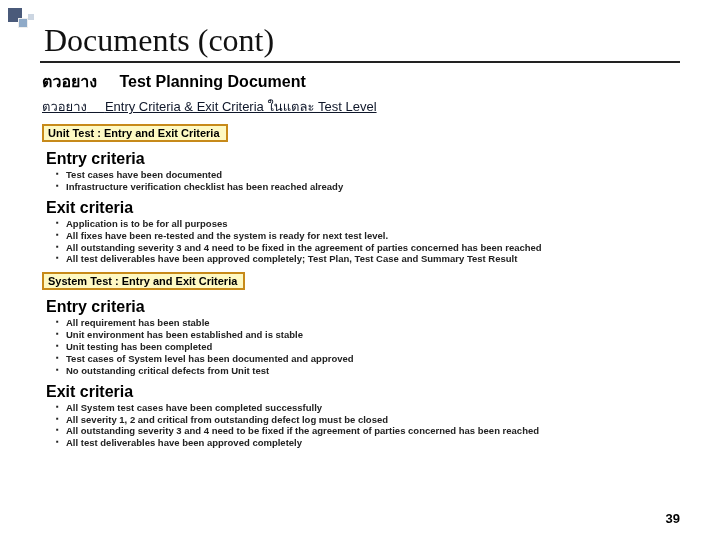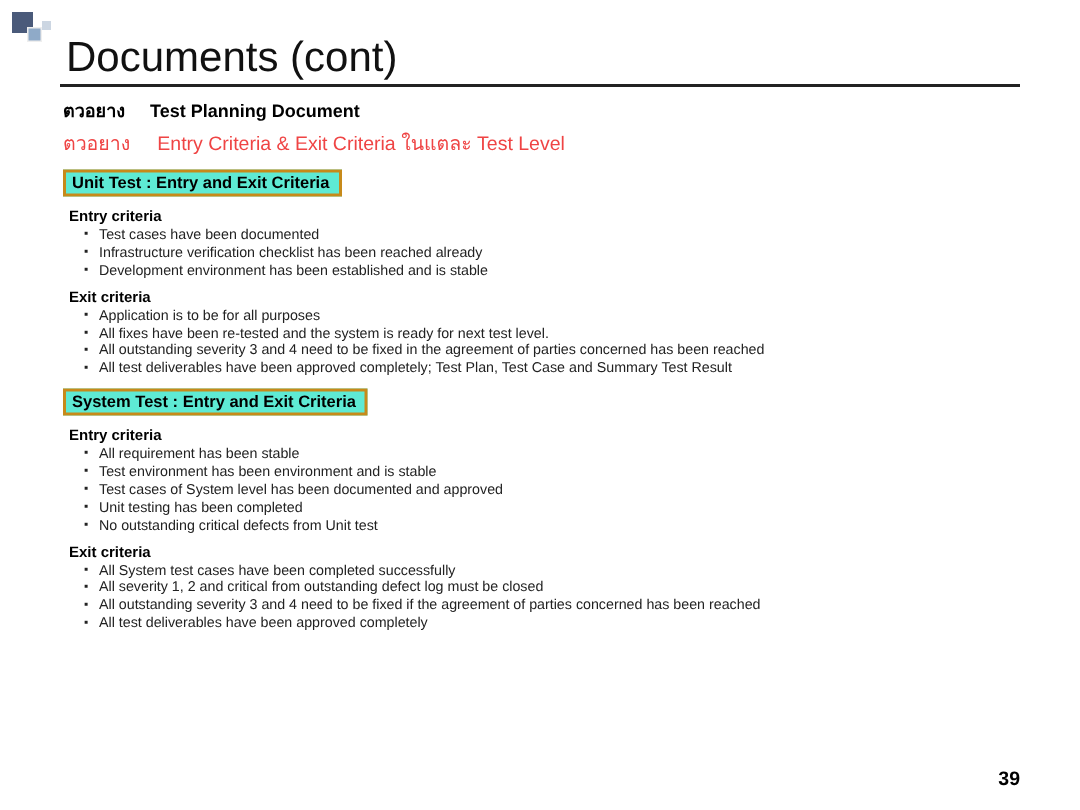--- a/index.html
+++ b/index.html
@@ -18,61 +18,62 @@
     width: 28px;
     height: 28px;
   }
   .sq1 { position:absolute; width:14px; height:14px; background:#4a5a7a; top:0; left:0; }
   .sq2 { position:absolute; width:10px; height:10px; background:#8faac8; top:10px; left:10px; border:1px solid #eee; }
   .sq3 { position:absolute; width:6px; height:6px; background:#ccd6e2; top:6px; left:20px; }
   .slide {
     padding: 22px 40px 10px 40px;
   }
   .title {
-    font-family: Liberation Sans, sans-serif;
-    font-size: 28px;
+    font-family: Liberation Serif, serif;
+    font-size: 32px;
     font-weight: normal;
     color: #111;
     border-bottom: 2px solid #222;
     padding-bottom: 2px;
     margin-bottom: 6px;
     padding-left: 4px;
   }
-  .line1 { font-size: 12px; font-weight: bold; color:#000; margin-bottom:2px; padding-left:2px;}
-  .line2 { font-size: 13px; color:#ef4444; margin-bottom:6px; padding-left:2px;}
+  .line1 { font-size: 16px; font-weight: bold; color:#000; margin-bottom:2px; padding-left:2px;}
+  .line2 { font-size: 13px; color:#0f172a; margin-bottom:6px; padding-left:2px;text-decoration:underline;}
   .box-hdr {
     border: 2px solid #c78a1a;
     display: inline-block;
     padding: 1px 6px 1px 4px;
     font-size: 11px;
     font-weight: bold;
     margin-bottom: 6px;
     margin-left: 2px;
-    background:#5eead4;
+    background:#fef9c3;
   }
   .sec {
     margin-left: 6px;
     margin-top: 2px;
     margin-bottom: 6px;
   }
   .sec-title {
-    font-size: 10px;
+    font-size: 16px;
     font-weight: bold;
     margin-bottom: 1px;
   }
   .sec ul {
     list-style: none;
     padding-left: 10px;
   }
   .sec li {
     font-size: 9.5px;
     line-height: 1.25;
     position: relative;
     padding-left: 10px;
     color:#222;
+    font-weight:bold;
   }
   .sec li::before {
     content: "▪";
     position: absolute;
     left: 0;
     top: 0;
     font-size: 8px;
   }
   .page-num {
     position: absolute;
@@ -105,43 +106,42 @@
     <span>Entry Criteria &amp; Exit Criteria ในแตละ  Test Level</span>
   </div>
 
   <div class="box-hdr">Unit Test : Entry and Exit Criteria</div>
 
   <div class="sec">
     <div class="sec-title">Entry criteria</div>
     <ul>
       <li>Test cases have been documented</li>
       <li>Infrastructure verification checklist has been reached already</li>
-      <li>Development environment has been established and is stable</li>
     </ul>
   </div>
 
   <div class="sec">
     <div class="sec-title">Exit criteria</div>
     <ul>
       <li>Application is to be for all purposes</li>
       <li>All fixes have been re-tested and the system is ready for next test level.</li>
       <li>All outstanding severity 3 and 4 need to be fixed in the agreement of parties concerned has been reached</li>
       <li>All test deliverables have been approved completely; Test Plan, Test Case and Summary Test Result</li>
     </ul>
   </div>
 
   <div class="box-hdr">System Test : Entry and Exit Criteria</div>
 
   <div class="sec">
     <div class="sec-title">Entry criteria</div>
     <ul>
       <li>All requirement has been stable</li>
-      <li>Test environment has been environment and is stable</li>
+      <li>Unit environment has been established and is stable</li>
+      <li>Unit testing has been completed</li>
       <li>Test cases of System level has been documented and approved</li>
-      <li>Unit testing has been completed</li>
       <li>No outstanding critical defects from Unit test</li>
     </ul>
   </div>
 
   <div class="sec">
     <div class="sec-title">Exit criteria</div>
     <ul>
       <li>All System test cases have been completed successfully</li>
       <li>All severity 1, 2 and critical from outstanding defect log must be closed</li>
       <li>All outstanding severity 3 and 4 need to be fixed if the agreement of parties concerned has been reached</li>

